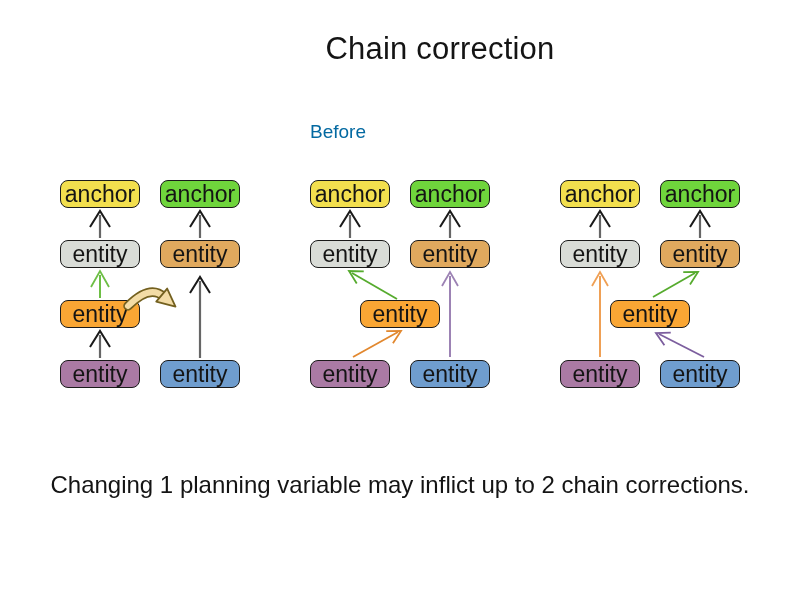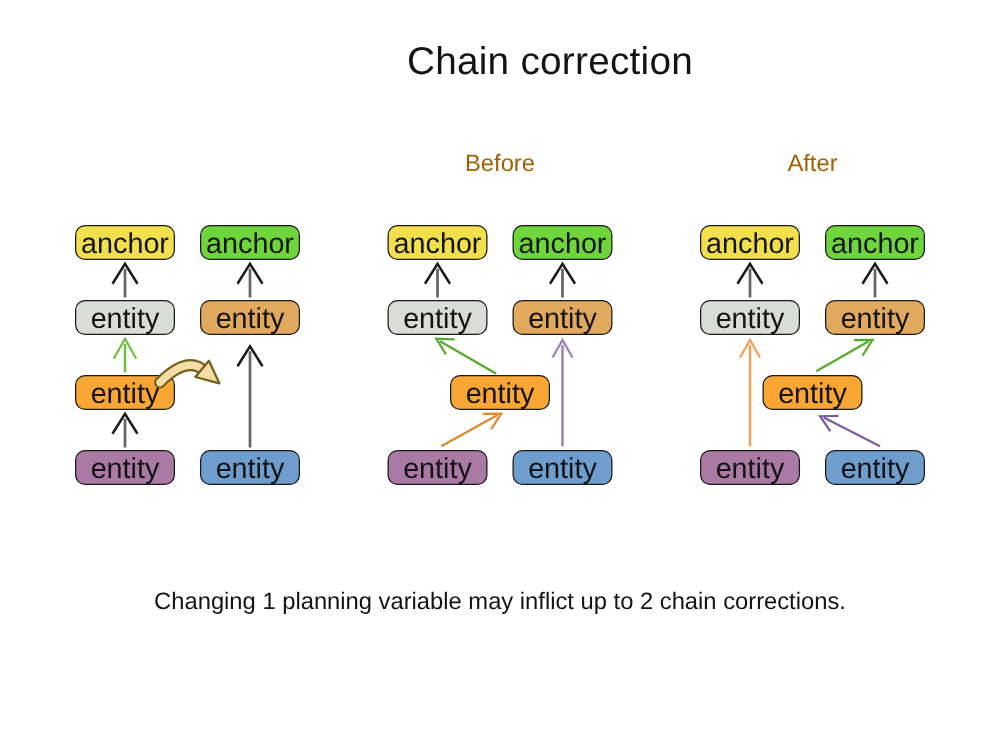--- a/index.html
+++ b/index.html
@@ -1,22 +1,22 @@
 <!DOCTYPE html>
 <html style="--anchor-yellow: #F2DF4E; --anchor-green: #6FD53C; --entity-gray: #D9DCD7; --entity-orange: #F9A634; --entity-tan: #E0A95E; --entity-purple: #AA7AA4; --entity-blue: #6F9DCE; --arrow-gray-line: #666666; --arrow-black-head: #1a1a1a; --arrow-green-light: #6DBE45; --arrow-green: #56AB2E; --arrow-orange: #E2882F; --arrow-orange-light: #EFA055; --arrow-purple-light: #9C82B4; --arrow-purple: #7C5E9E; --move-arrow-fill: #F3DCA6; --move-arrow-outline: #73601F;"><head>
 <meta charset="utf-8">
 <style>
   html,body{margin:0;padding:0;background:#fff;}
   .canvas{position:relative;width:800px;height:600px;background:#ffffff;overflow:hidden;
           font-family:"Liberation Sans",sans-serif;color:#111;}
   .title{position:absolute;top:31px;left:0;width:800px;text-align:center;
          font-size:31px;letter-spacing:0.2px;color:#141414;padding-left:40px;}
-  .group-label{position:absolute;top:121px;width:180px;text-align:center;font-size:19px;color:#a16207;}
+  .group-label{position:absolute;top:121px;width:180px;font-size:19px;color:#0369a1;}
   .gl-before{left:310px;} .gl-after{left:560px;}
-  .caption{position:absolute;top:471px;left:0;width:800px;text-align:center;font-size:19px;color:#141414;}
+  .caption{position:absolute;top:471px;left:0;width:800px;text-align:center;font-size:24px;color:#141414;}
   .node{position:absolute;width:80px;height:28px;box-sizing:border-box;
         border:1.6px solid #1a1a1a;border-radius:8px;z-index:2;
         display:flex;align-items:center;justify-content:center;
         font-size:23px;line-height:1;color:#141414;}
   .c-yellow{background:var(--anchor-yellow);}
   .c-green {background:var(--anchor-green);}
   .c-gray  {background:var(--entity-gray);}
   .c-orange{background:var(--entity-orange);}
   .c-tan   {background:var(--entity-tan);}
   .c-purple{background:var(--entity-purple);}
@@ -41,21 +41,20 @@
   .mv-in {stroke:var(--move-arrow-fill);stroke-width:6;fill:none;stroke-linecap:round;}
   .mv-head{fill:var(--move-arrow-fill);stroke:var(--move-arrow-outline);stroke-width:1.8;stroke-linejoin:round;}
 </style>
 </head>
 <body>
 
 <div class="canvas">
 
   <div class="title">Chain correction</div>
   <div class="group-label gl-before">Before</div>
-  <div class="group-label gl-after">After</div>
 
   <svg class="layer" width="800" height="600" viewBox="0 0 800 600">
 
     <g>
       <line class="ln-gray" x1="100" y1="238" x2="100" y2="215"></line>
       <path class="hd-black" d="M90,227 L100,211 L110,227"></path>
     </g>
     <g>
       <line class="ln-greenl" x1="100" y1="298" x2="100" y2="275"></line>
       <path class="hd-greenl" d="M91,287 L100,271 L109,287"></path>

